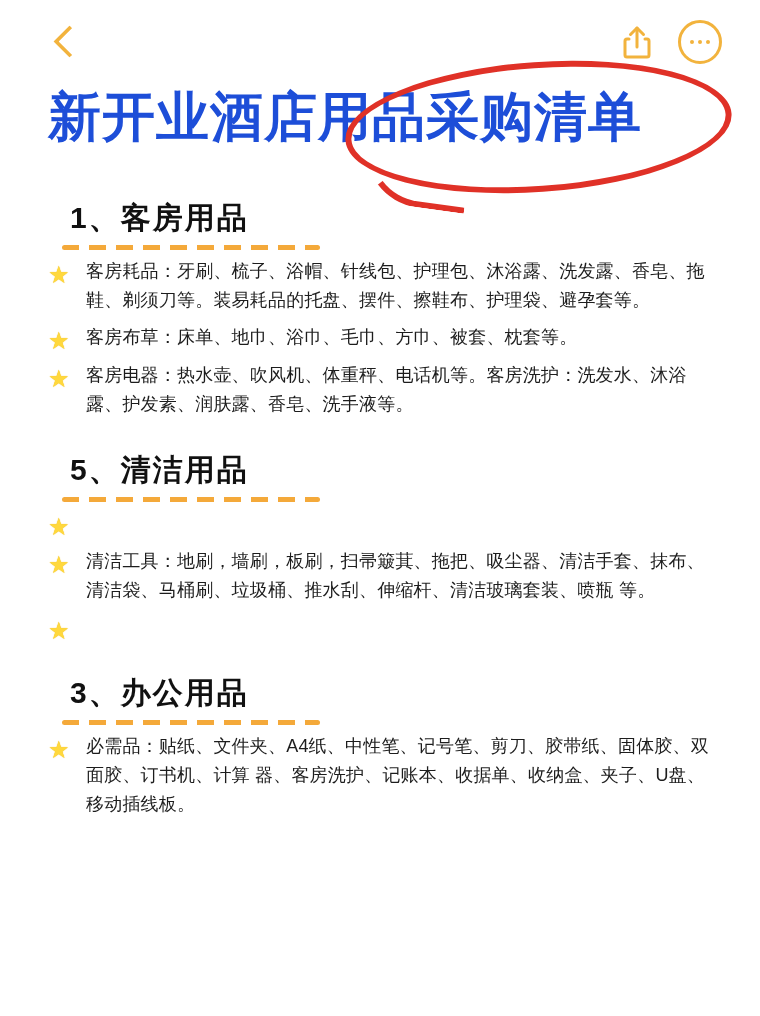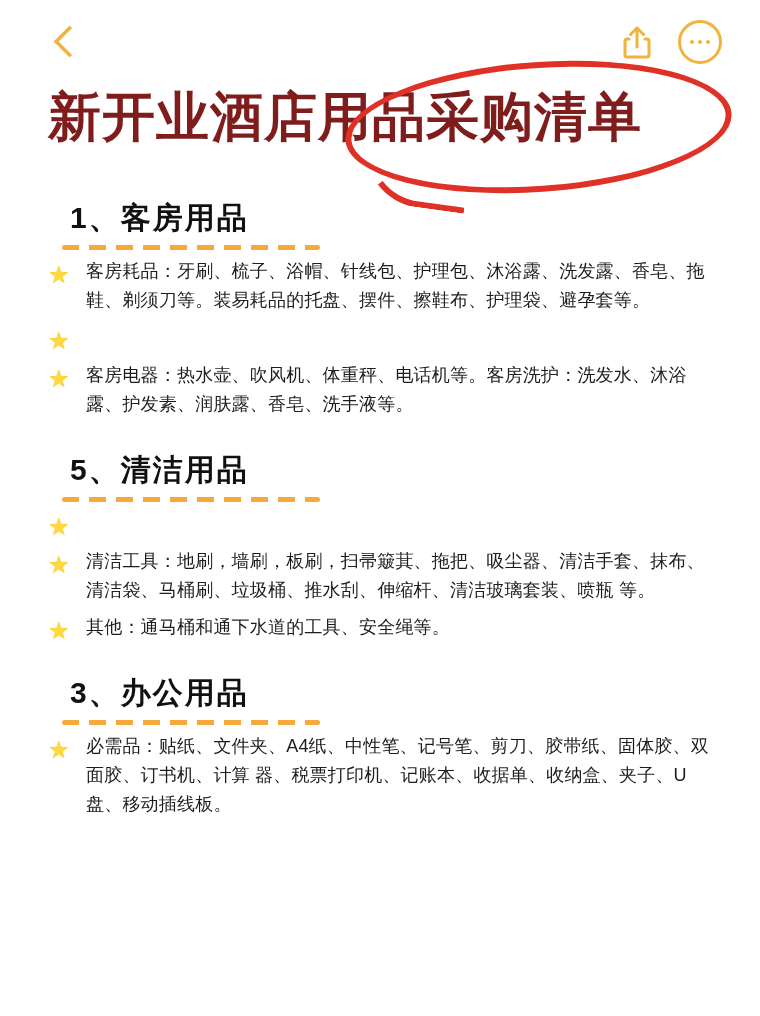--- a/index.html
+++ b/index.html
@@ -77,21 +77,21 @@
   .title-wrap {
     position: relative;
     padding: 4px 40px 0 48px;
     height: 104px;
   }
   .doc-title {
     font-size: 53px;
     font-weight: bold;
     letter-spacing: 1px;
     line-height: 1.1;
-    color: #7f1d1d;
+    color: #1d4ed8;
     white-space: nowrap;
     font-family: "Liberation Sans", sans-serif;
   }
   .title-ellipse {
     position: absolute;
     left: 345px;
     top: -22px;
     width: 375px;
     height: 118px;
     border: 6px solid #e03127;
@@ -205,20 +205,21 @@
     <div class="section-head">
       <span class="h">1、客房用品</span>
       <span class="underline"></span>
     </div>
     <div class="item">
       <span class="star">★</span>
       <span class="item-text">客房耗品：牙刷、梳子、浴帽、针线包、护理包、沐浴露、洗发露、香皂、拖鞋、剃须刀等。装易耗品的托盘、摆件、擦鞋布、护理袋、避孕套等。</span>
     </div>
     <div class="item">
       <span class="star">★</span>
+      <span class="item-text">客房布草：床单、地巾、浴巾、毛巾、方巾、被套、枕套等。</span>
     </div>
     <div class="item">
       <span class="star">★</span>
       <span class="item-text">客房电器：热水壶、吹风机、体重秤、电话机等。客房洗护：洗发水、沐浴露、护发素、润肤露、香皂、洗手液等。</span>
     </div>
   </div>
 
   <div class="sec-gap"></div>
 
   <div class="section">
@@ -228,31 +229,30 @@
     </div>
     <div class="item">
       <span class="star">★</span>
     </div>
     <div class="item">
       <span class="star">★</span>
       <span class="item-text">清洁工具：地刷，墙刷，板刷，扫帚簸萁、拖把、吸尘器、清洁手套、抹布、清洁袋、马桶刷、垃圾桶、推水刮、伸缩杆、清洁玻璃套装、喷瓶 等。</span>
     </div>
     <div class="item">
       <span class="star">★</span>
-      <span class="item-text">其他：通马桶和通下水道的工具、安全绳等。</span>
     </div>
   </div>
 
   <div class="sec-gap"></div>
 
   <div class="section">
     <div class="section-head">
       <span class="h">3、办公用品</span>
       <span class="underline"></span>
     </div>
     <div class="item">
       <span class="star">★</span>
-      <span class="item-text">必需品：贴纸、文件夹、A4纸、中性笔、记号笔、剪刀、胶带纸、固体胶、双面胶、订书机、计算 器、税票打印机、记账本、收据单、收纳盒、夹子、U盘、移动插线板。</span>
+      <span class="item-text">必需品：贴纸、文件夹、A4纸、中性笔、记号笔、剪刀、胶带纸、固体胶、双面胶、订书机、计算 器、客房洗护、记账本、收据单、收纳盒、夹子、U盘、移动插线板。</span>
     </div>
     
   </div>
 
 </div>
 
 </body></html>

